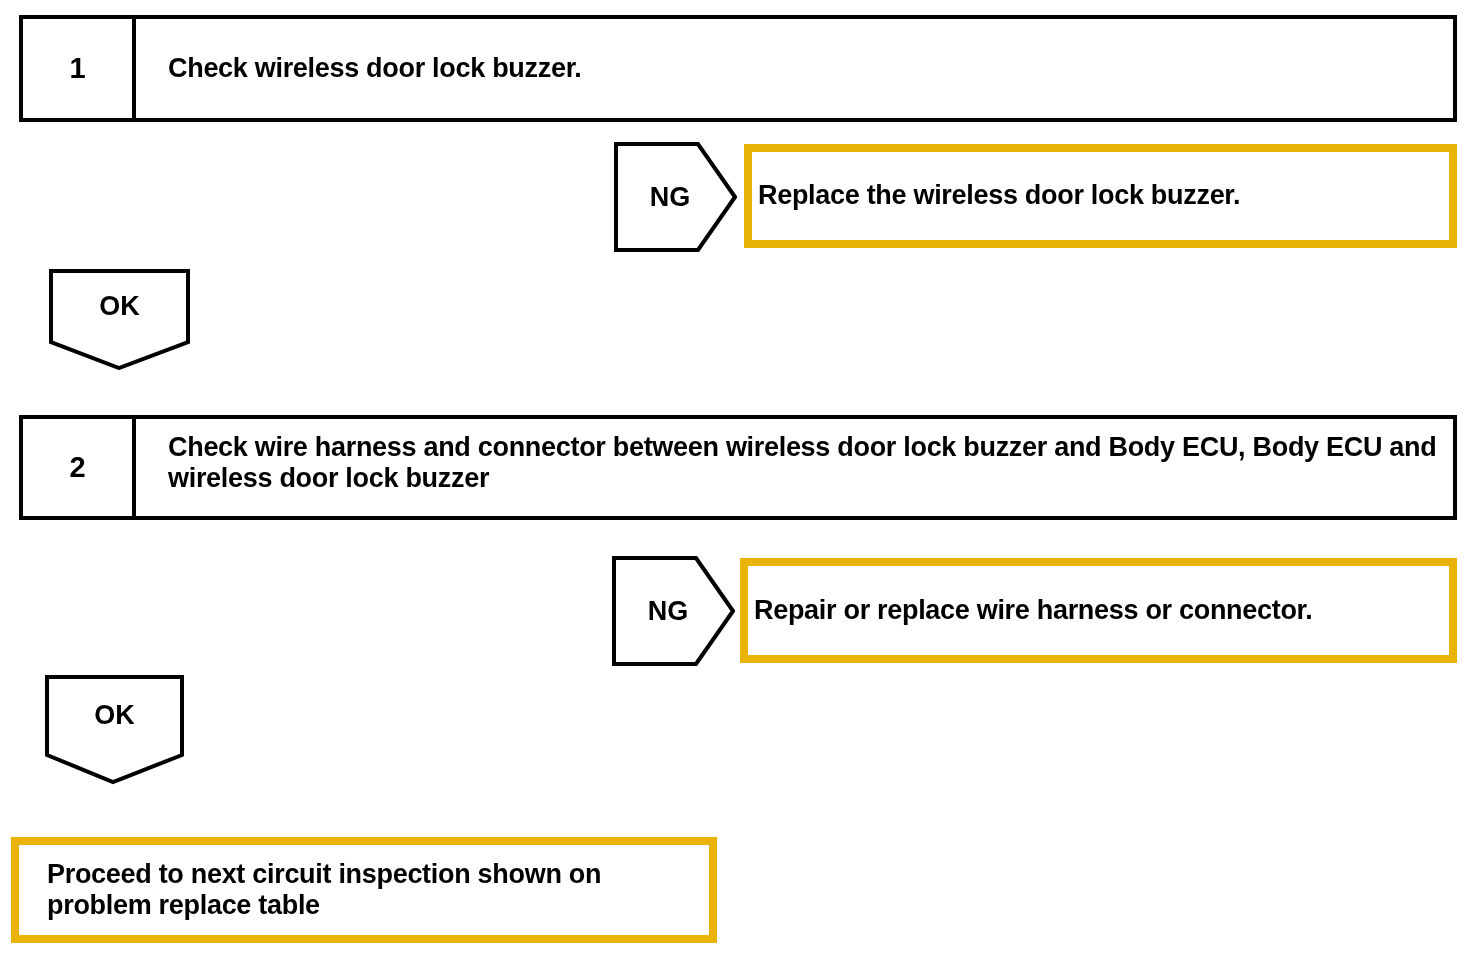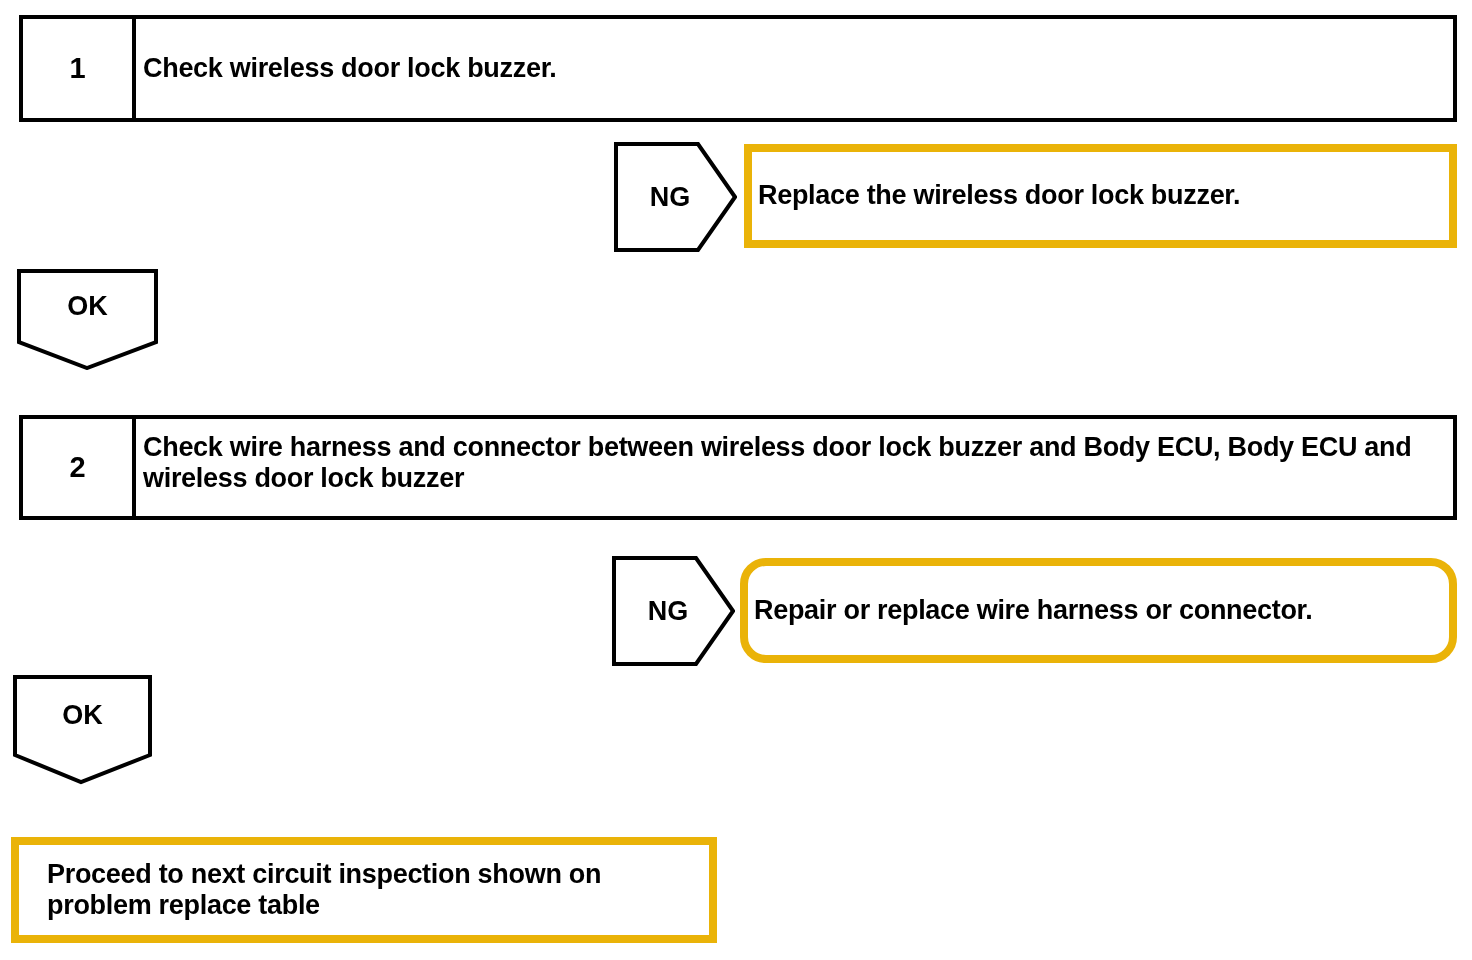--- a/index.html
+++ b/index.html
@@ -38,21 +38,21 @@
     align-items: center;
     justify-content: center;
     font-weight: bold;
     font-size: 29px;
     letter-spacing: 0px;
   }
   .step-text {
     flex: 1 1 auto;
     display: flex;
     align-items: center;
-    padding: 0 10px 0 7px;
+    padding: 0 10px 0 32px;
     font-weight: bold;
     font-size: 27px;
     line-height: 1.16;
     letter-spacing: -0.3px;
   }
 
   
   .result-box {
     border: 8px solid #eab308;
     background: #fff;
@@ -83,20 +83,21 @@
     align-items: center;
     justify-content: center;
     font-weight: bold;
     font-size: 27px;
     letter-spacing: 0px;
   }
 
   
   .ok-tag {
     position: absolute;
+    margin-left: 32px;
   }
   .ok-tag svg { display: block; }
   .ok-label {
     position: absolute;
     top: 0; left: 0;
     width: 100%;
     display: flex;
     align-items: center;
     justify-content: center;
     font-weight: bold;
@@ -137,21 +138,21 @@
     <div class="step-text" style="align-items:flex-start; padding-top:13px;">Check wire harness and connector between wireless door lock buzzer and Body ECU, Body ECU and wireless door lock buzzer</div>
   </div>
 
   <div class="ng-tag" style="left:612px; top:556px; width:123px; height:110px;">
     <svg width="123" height="110" viewBox="0 0 123 110" aria-hidden="true">
       <polygon points="2,2 84,2 121,55 84,108 2,108" fill="#ffffff" stroke="#000000" stroke-width="4" stroke-linejoin="miter"></polygon>
     </svg>
     <div class="ng-label" style="height:110px;">NG</div>
   </div>
 
-  <div class="abs result-box" style="left:740px; top:558px; width:717px; height:105px;border-radius:26px;">
+  <div class="abs result-box" style="left:740px; top:558px; width:717px; height:105px;">
     <span>Repair or replace wire harness or connector.</span>
   </div>
 
   <div class="ok-tag" style="left:13px; top:675px; width:139px; height:110px;">
     <svg width="139" height="110" viewBox="0 0 139 110" aria-hidden="true">
       <polygon points="2,2 137,2 137,80 68,107 2,80" fill="#ffffff" stroke="#000000" stroke-width="4" stroke-linejoin="miter"></polygon>
     </svg>
     <div class="ok-label" style="height:80px;">OK</div>
   </div>
 

